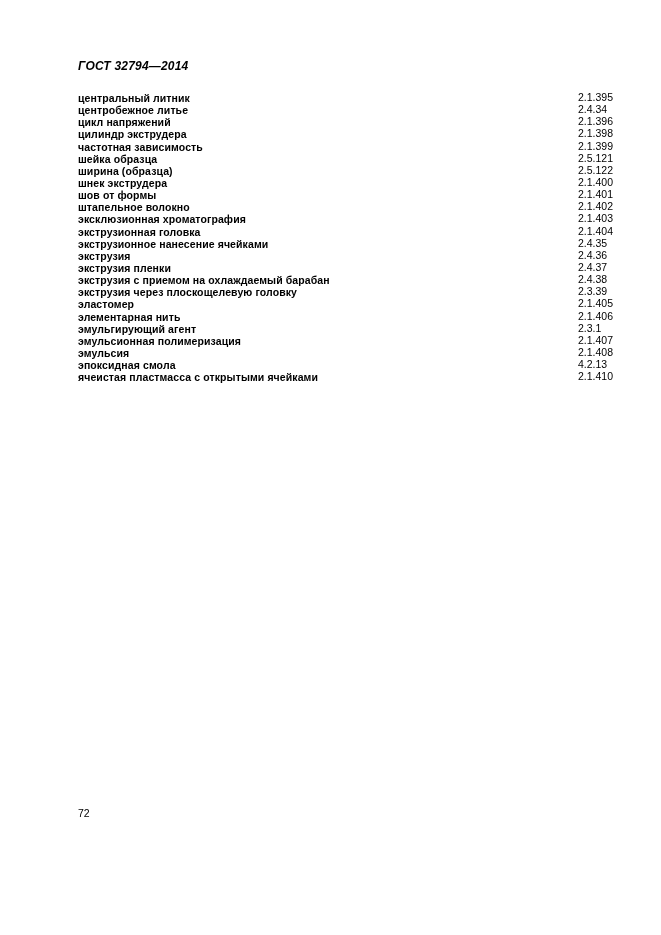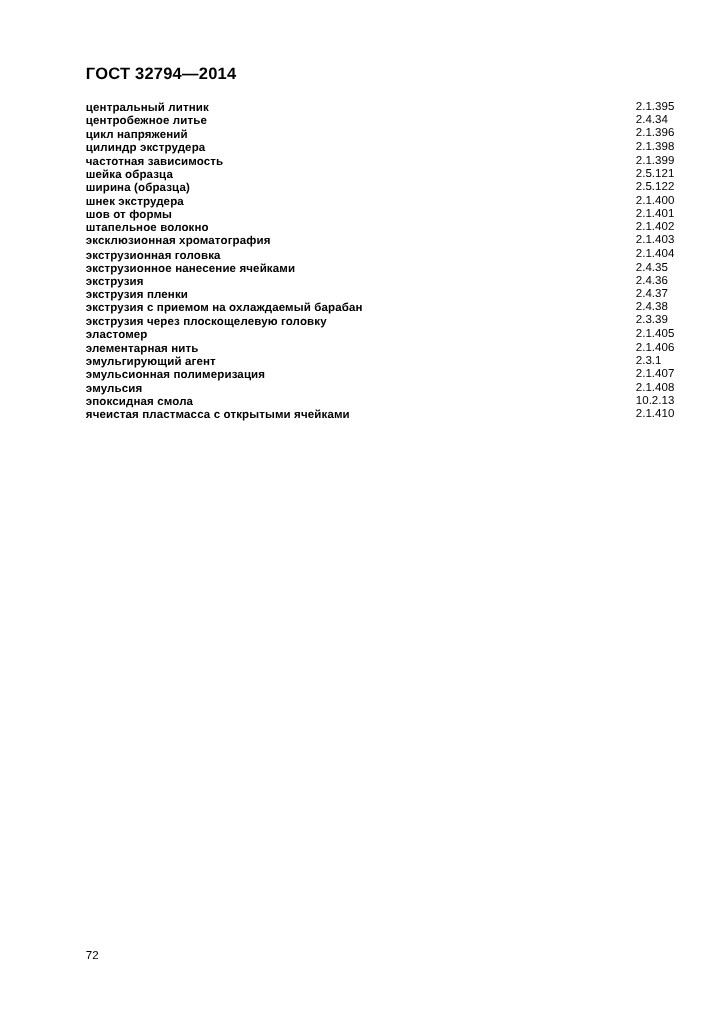--- a/index.html
+++ b/index.html
@@ -13,24 +13,25 @@
     height: 935px;
     background: #ffffff;
     color: #000000;
     font-family: "Liberation Sans", "DejaVu Sans", sans-serif;
     overflow: hidden;
   }
   .doc-header {
     position: absolute;
     left: 78px;
     top: 59px;
-    font-size: 15px;
+    font-size: 12px;
     font-weight: bold;
     letter-spacing: 0.2px;
     white-space: nowrap;
+    font-style: italic;
   }
   .index-list {
     position: absolute;
     left: 78px;
     top: 91px;
     right: 30px;
   }
   .index-row {
     position: relative;
     height: 12.15px;
@@ -46,21 +47,21 @@
   .index-ref {
     position: absolute;
     left: 500px; 
     top: 0;
     font-size: 10.5px;
     font-weight: normal;
   }
   .page-number {
     position: absolute;
     left: 78px;
-    top: 863px;
+    top: 807px;
     font-size: 10.5px;
     font-weight: normal;
   }
 </style>
 </head>
 <body>
 
 <div class="page">
 
   <div class="doc-header">ГОСТ 32794—2014</div>
@@ -149,21 +150,21 @@
       <div class="index-row">
     <span class="index-term">эмульсионная полимеризация</span>
     <span class="index-ref">2.1.407</span>
   </div>
       <div class="index-row">
     <span class="index-term">эмульсия</span>
     <span class="index-ref">2.1.408</span>
   </div>
       <div class="index-row">
     <span class="index-term">эпоксидная смола</span>
-    <span class="index-ref">10.2.13</span>
+    <span class="index-ref">4.2.13</span>
   </div>
       <div class="index-row">
     <span class="index-term">ячеистая пластмасса с открытыми ячейками</span>
     <span class="index-ref">2.1.410</span>
   </div>
     </div>
 
   <div class="page-number">72</div>
 
 </div>

